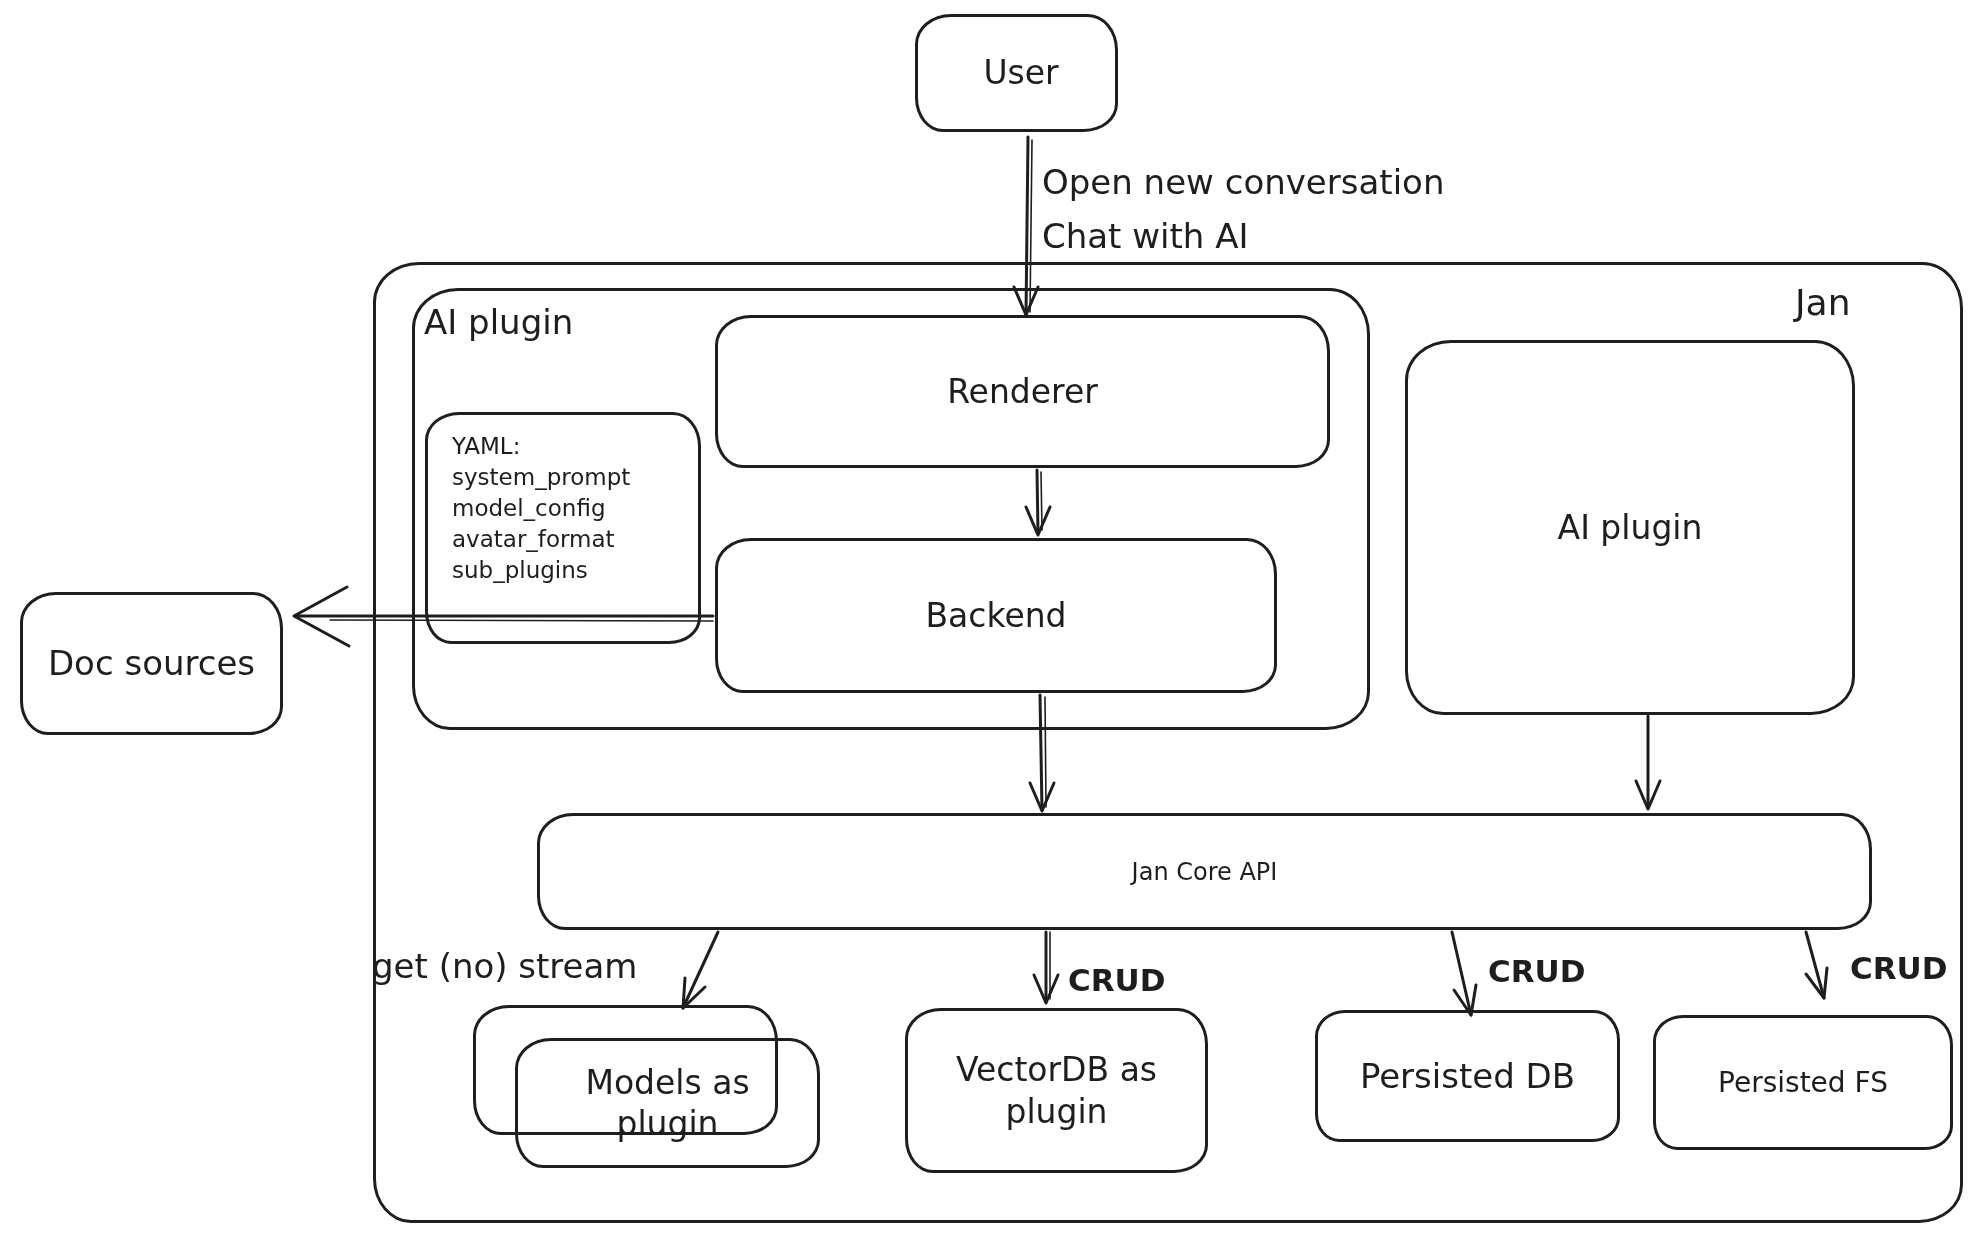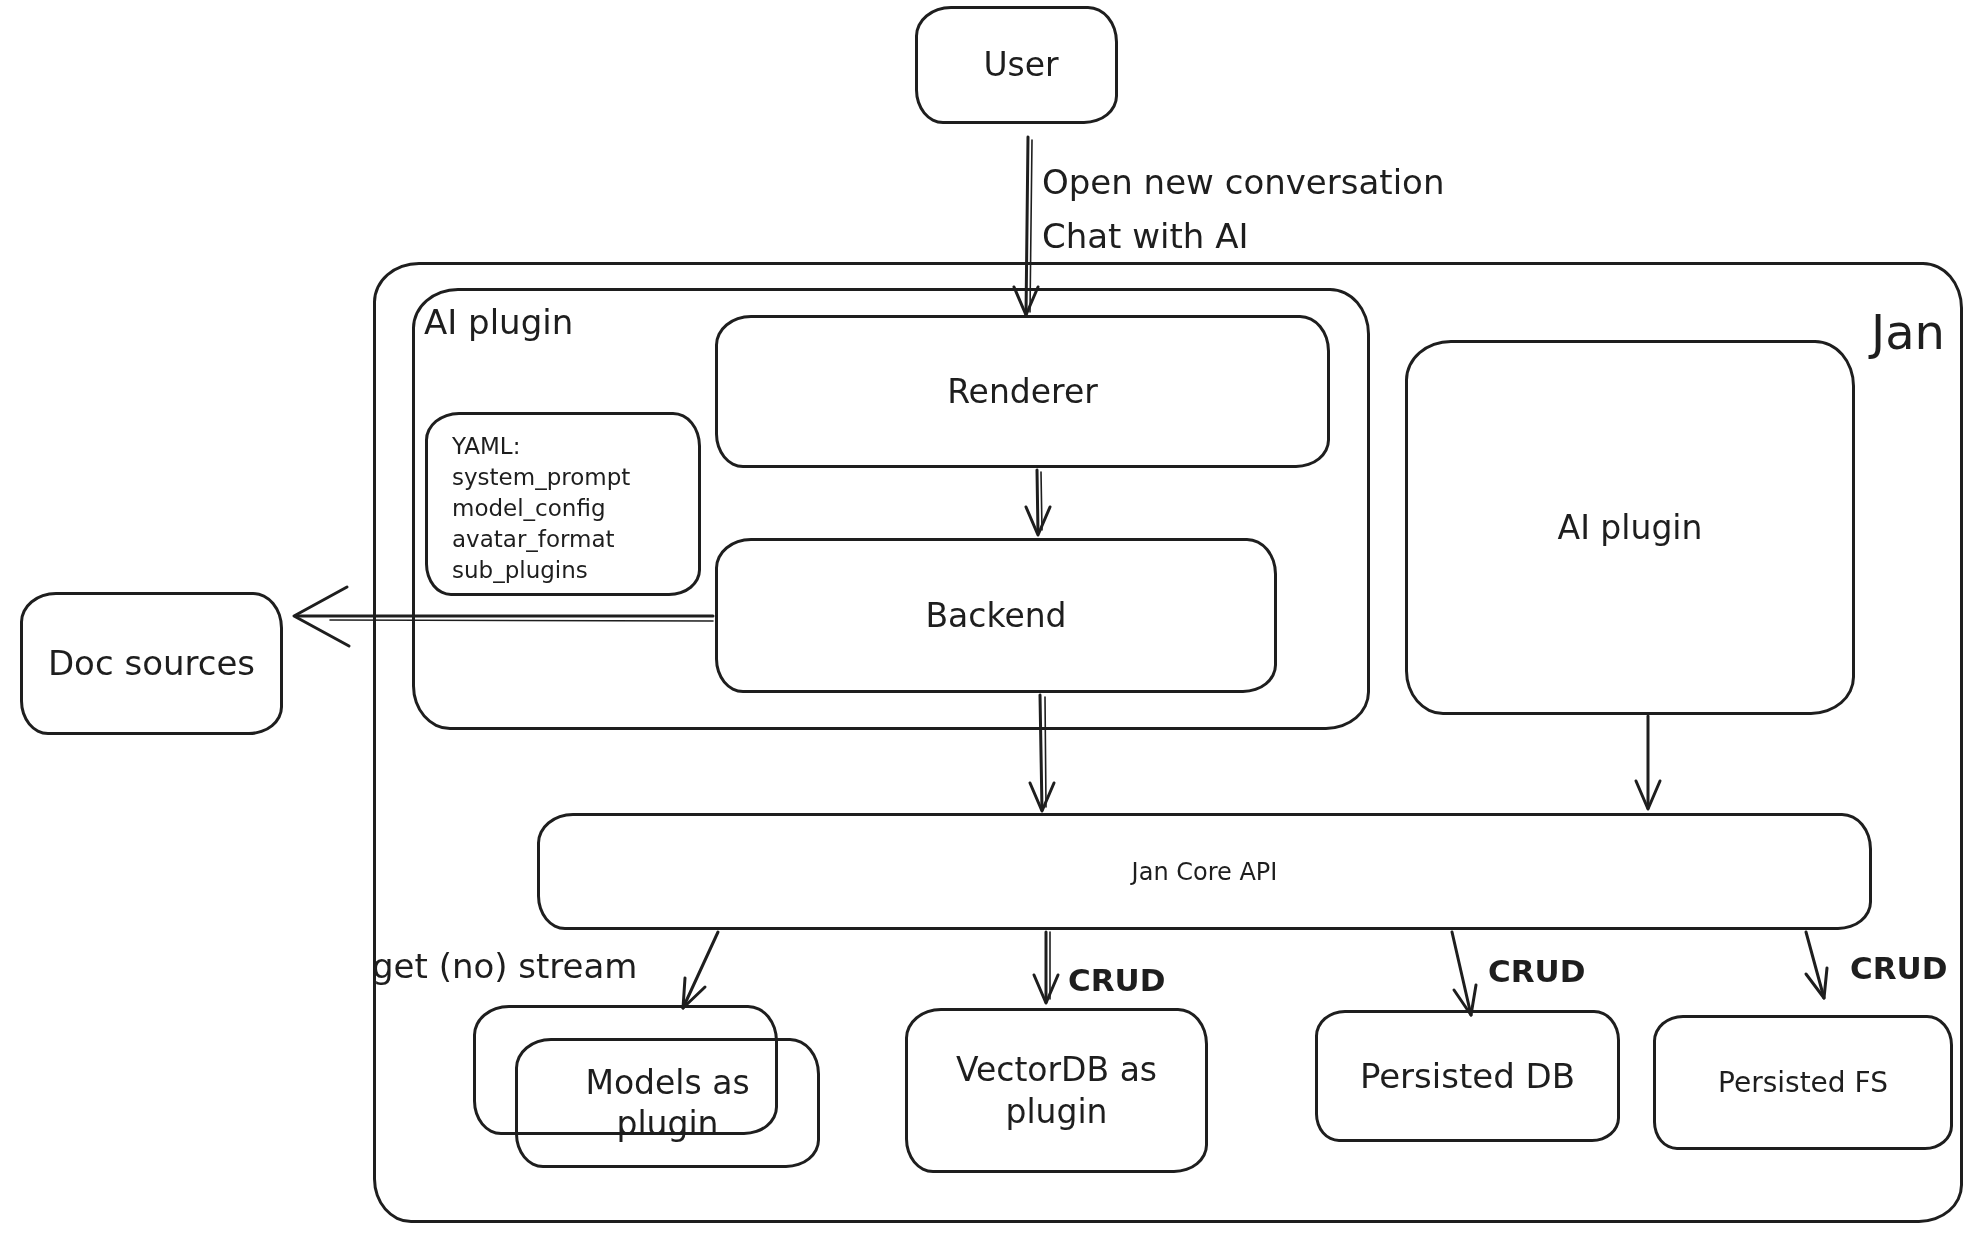--- a/index.html
+++ b/index.html
@@ -41,21 +41,21 @@
   .float-label {
     position: absolute;
     font-size: 34px;
     white-space: nowrap;
     color: #1e1e1e;
   }
   .crud-label { font-size: 31px; font-weight: bold; }
   #yaml-note {
     position: absolute;
     left: 425px; top: 412px;
-    width: 276px; height: 184px;
+    width: 276px; height: 232px;
     border: 3px solid #1e1e1e;
     border-radius: 34px 28px 32px 26px / 28px 34px 26px 32px;
     box-sizing: border-box;
     background: #ffffff;
     padding: 16px 10px 10px 24px;
     font-size: 23px;
     line-height: 31px;
     text-align: left;
   }
   #arrows {
@@ -73,26 +73,26 @@
   }
   #arrows path.thin { stroke-width: 1.6; }
   .pad-wrap { padding: 0 34px; }
 </style>
 </head>
 <body>
 
 <div id="canvas">
 
   <div class="container r-lg" style="left:373px; top:262px; width:1590px; height:961px;"></div>
-  <div class="float-label" style="left:1795px; top:282px; width:150px; text-align:right; font-size:48px;margin-top:22px;">Jan</div>
+  <div class="float-label" style="left:1795px; top:282px; width:150px; font-size:36px;">Jan</div>
 
   <div class="container r-lg" style="left:412px; top:288px; width:958px; height:442px;"></div>
   <div class="float-label" style="left:424px; top:302px;">AI plugin</div>
 
-  <div class="box r-md" style="left:915px; top:6px; width:203px; height:118px;padding-left:9px;">
+  <div class="box r-md" style="left:915px; top:14px; width:203px; height:118px;padding-left:9px;">
     <span>User</span>
   </div>
 
   <div class="box r-md" style="left:715px; top:315px; width:615px; height:153px;">
     <span>Renderer</span>
   </div>
 
   <div class="box r-md" style="left:715px; top:538px; width:562px; height:155px;">
     <span>Backend</span>
   </div>

